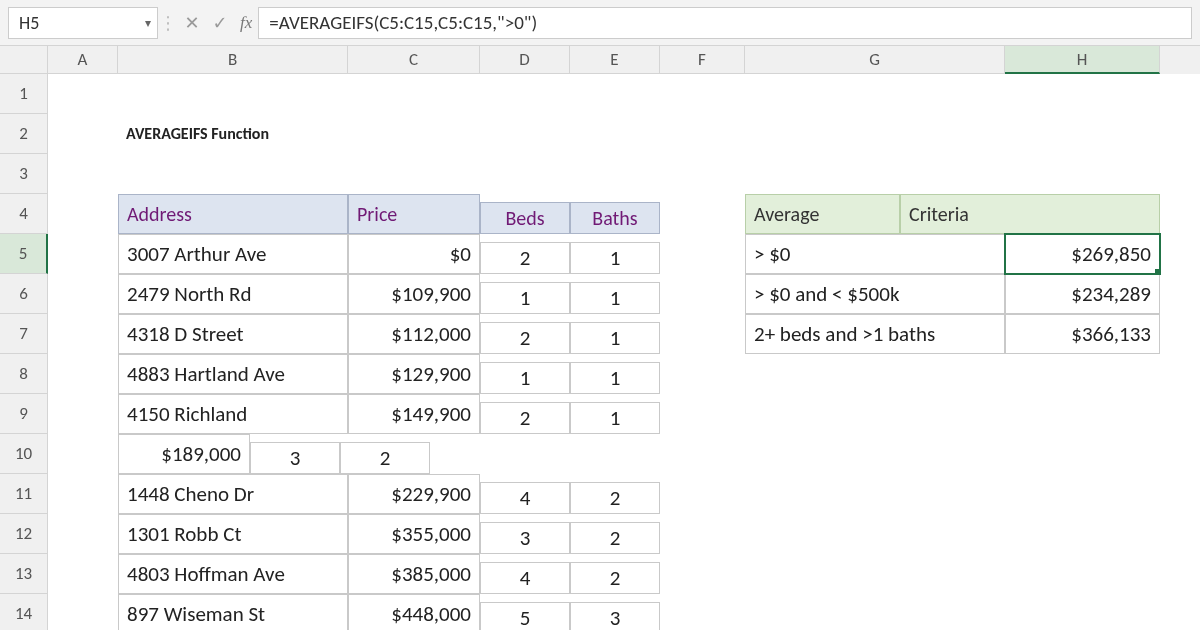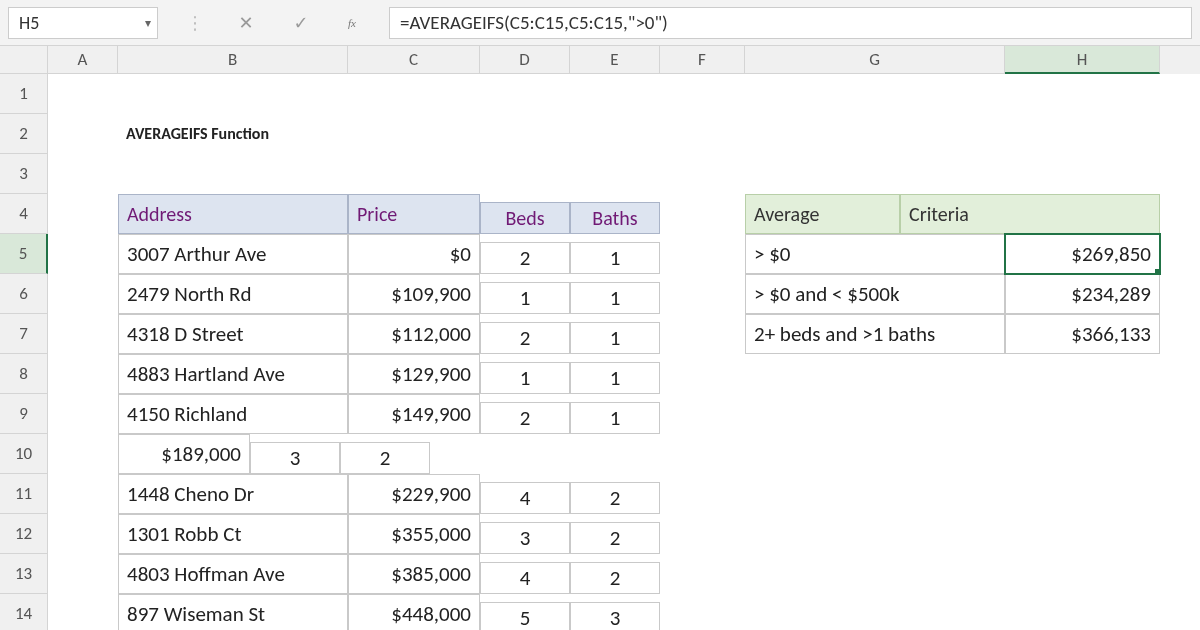--- a/index.html
+++ b/index.html
@@ -15,21 +15,21 @@
   }
 
   
   .formula-row {
     display: flex;
     align-items: center;
     height: 46px;
     background: #f3f3f3;
     border-bottom: 1px solid #d4d4d4;
     padding: 6px 8px;
-    gap: 27px;
+    gap: 0;
   }
   .name-box {
     width: 150px;
     height: 32px;
     background: #fff;
     border: 1px solid #ccc;
     display: flex;
     align-items: center;
     padding: 0 10px;
     font-size: 18px;
@@ -54,21 +54,21 @@
     display: flex;
     align-items: center;
     justify-content: center;
     color: #9a9a9a;
     font-size: 18px;
   }
   .fx-label {
     font-style: italic;
     font-family: "Times New Roman", serif;
     color: #777;
-    font-size: 11px;
+    font-size: 17px;
     margin: 0 6px;
   }
   .formula-input {
     flex: 1;
     height: 32px;
     background: #fff;
     border: 1px solid #ccc;
     padding: 0 10px;
     font-size: 19px;
     display: flex;

